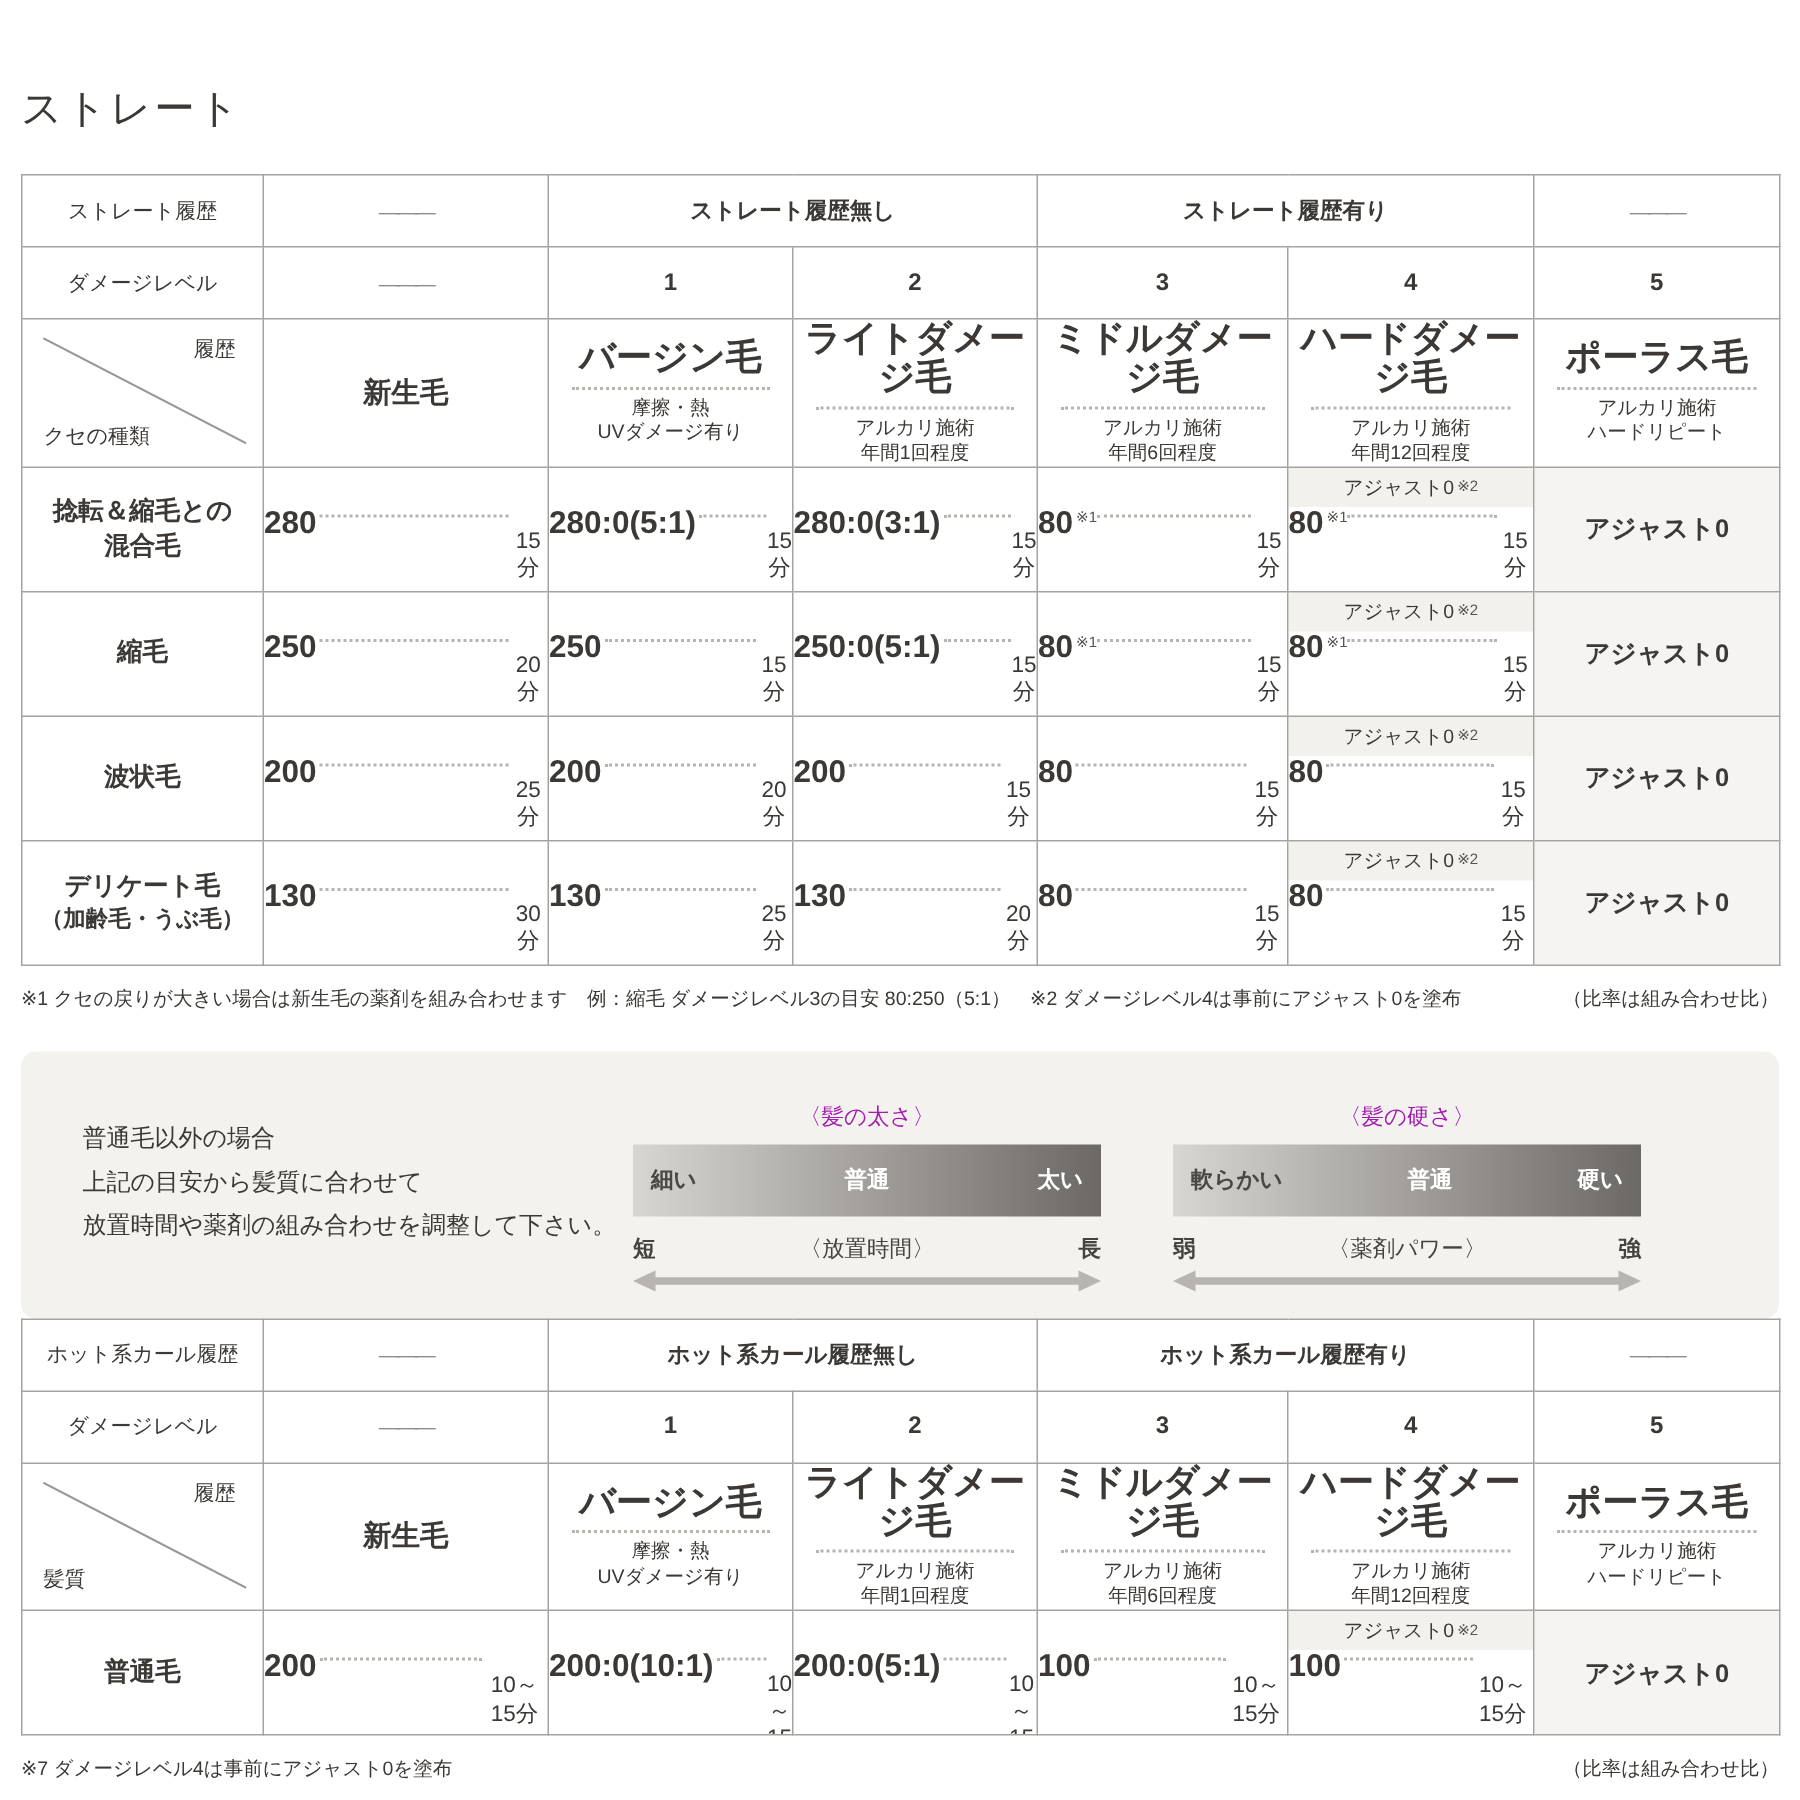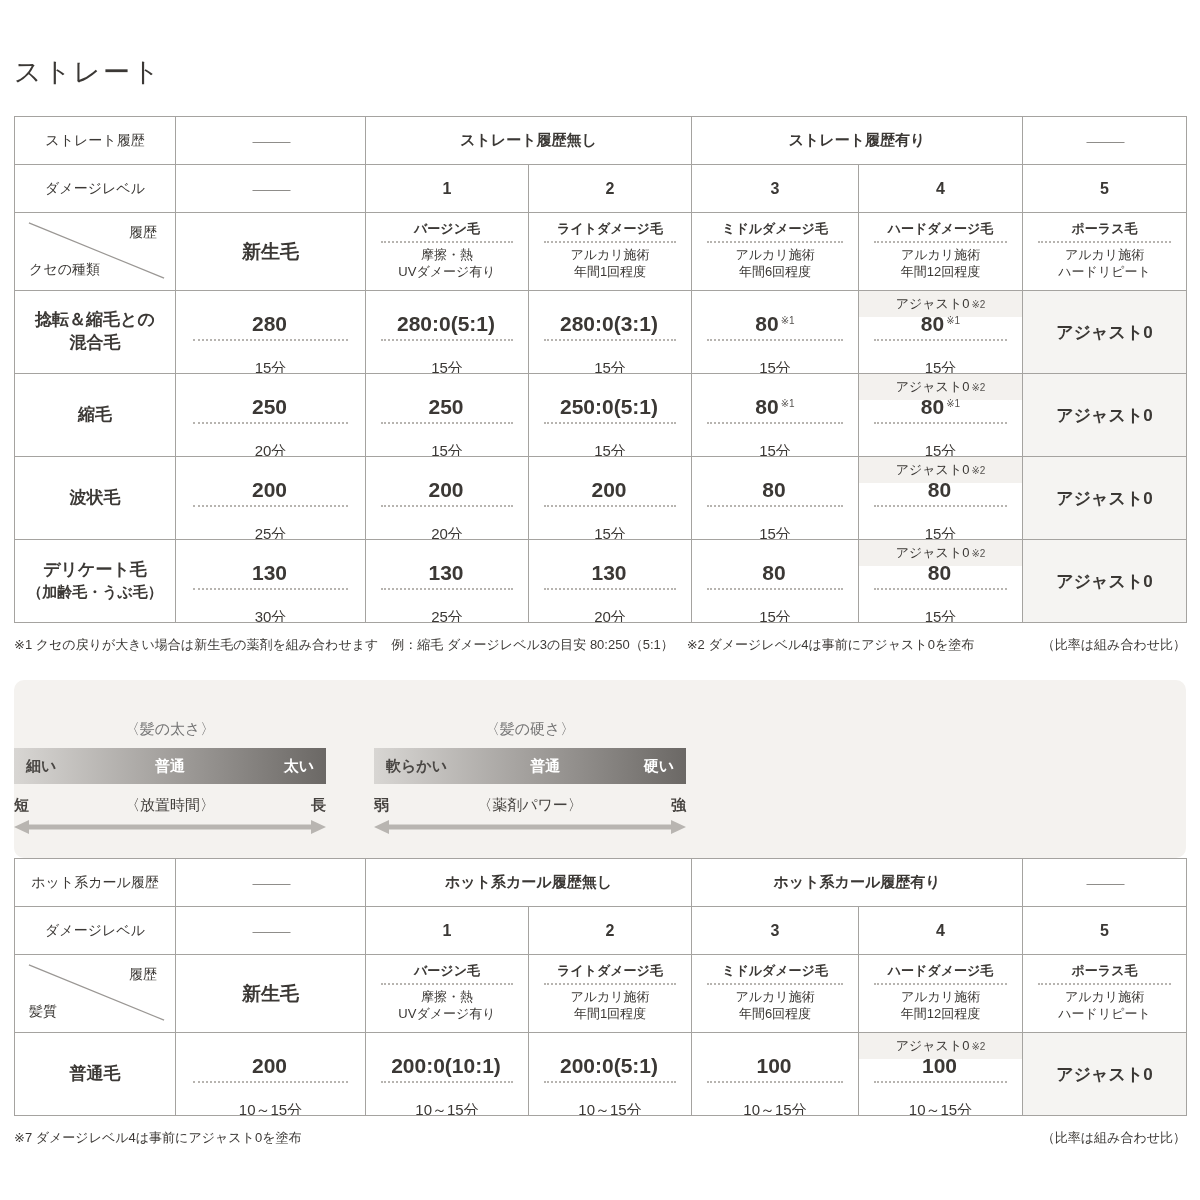--- a/index.html
+++ b/index.html
@@ -26,59 +26,59 @@
     border:1px solid #a5a3a0; text-align:center; vertical-align:middle;
     padding:0; overflow:hidden;
   }
   tr.r-hist td, tr.r-level td { height:48px; font-size:14px; }
   .grp-label { font-weight:bold; font-size:15px; }
   .side-label { font-size:14px; }
   .lvl { font-weight:bold; font-size:16px; }
   .dash { color:#8f8d8a; letter-spacing:-2px; font-size:14px; }
 
   tr.r-names td { height:78px;text-align:center; }
-  .type-name { font-size:13px; font-weight:bold; line-height:1.1; }
+  .type-name { font-size:24px; font-weight:bold; line-height:1.1; }
   .base-name { font-size:19px; font-weight:bold; }
   .dotted-sep { width:82%; margin:5px auto 4px; border-bottom:2px dotted #b7b4b0; height:0; }
   .type-desc { font-size:13px; line-height:1.3; color:#3b3835; }
   .type-desc span { display:block; }
 
   td.diag-cell { position:relative; }
   .diag-svg { position:absolute; left:0; top:0; width:100%; height:100%; }
   .diag-top { position:absolute; top:11px; right:18px; font-size:14px; }
   .diag-bottom { position:absolute; bottom:11px; left:14px; font-size:14px; }
 
   tr.r-data td { height:82px; }
   .rowlabel { font-size:17px; font-weight:bold; line-height:1.35; }
   .rowlabel span { display:block; }
   .strip { height:26px; display:flex; align-items:center; justify-content:center; font-size:13px; }
   .strip.shaded { background:#f3f1ee; }
-  .vblock { height:56px; display:flex; flex-direction:column; justify-content:center; }
+  .vblock { height:56px; display:flex; flex-direction:row; justify-content:space-between; }
   .val { font-size:21px; font-weight:bold; line-height:1; }
   .sup { font-size:10px; font-weight:normal; color:#55524f; vertical-align:7px; margin-left:2px; }
   .sup2 { font-size:10px; color:#55524f; vertical-align:5px; margin-left:2px; }
   .time { font-size:15px; margin-top:14px; }
   td.final-cell { background:#f5f4f2; font-size:17px; font-weight:bold; }
 
   .footline {
     display:flex; justify-content:space-between; align-items:flex-start;
     font-size:13px; margin-top:13px; color:#3b3835;
   }
 
   .panel {
     margin-top:26px; background:#f4f2ef; border-radius:10px;
     height:178px; display:flex; align-items:center;
   }
   .panel-note { width:408px; padding-left:41px; font-size:16px; line-height:1.8; }
   .panel-note span { display:block; }
   .axisgrp { width:312px; }
   .axisgrp.g2 { margin-left:48px; }
-  .bar-title { text-align:center; font-size:15px; margin-bottom:9px; color:#737373;margin-top:17px; }
+  .bar-title { text-align:center; font-size:15px; margin-bottom:9px; color:#a21caf;margin-top:17px; }
   .gbar {
-    height:36px; display:flex; align-items:center; justify-content:space-between;
+    height:48px; display:flex; align-items:center; justify-content:space-between;
     padding:0 12px;
     background:linear-gradient(90deg,#d8d6d3 0%,#a29f9c 50%,#6b6865 100%);
   }
   .gbar .lab-l { color:#4a4744; font-weight:bold; font-size:15px; }
   .gbar .lab-m, .gbar .lab-r { color:#ffffff; font-weight:bold; font-size:15px; }
   .axis-title-row {
     display:flex; justify-content:space-between; align-items:flex-end;
     margin-top:12px; font-size:15px; color:#45423f;
   }
   .axis-title-row .endlab { font-weight:bold; }
@@ -382,20 +382,25 @@
     </tr>
   </tbody>
     </table>
 
   <div class="footline">
     <span>※1 クセの戻りが大きい場合は新生毛の薬剤を組み合わせます　例：縮毛 ダメージレベル3の目安 80:250（5:1）　※2 ダメージレベル4は事前にアジャスト0を塗布</span>
     <span>（比率は組み合わせ比）</span>
   </div>
 
   <div class="panel">
+    <div class="panel-note">
+      <span>普通毛以外の場合</span>
+      <span>上記の目安から髪質に合わせて</span>
+      <span>放置時間や薬剤の組み合わせを調整して下さい。</span>
+    </div>
     <div class="axisgrp">
       <div class="bar-title">〈髪の太さ〉</div>
       <div class="gbar">
         <span class="lab-l">細い</span>
         <span class="lab-m">普通</span>
         <span class="lab-r">太い</span>
       </div>
       <div class="axis-title-row">
         <span class="endlab">短</span>
         <span>〈放置時間〉</span>

